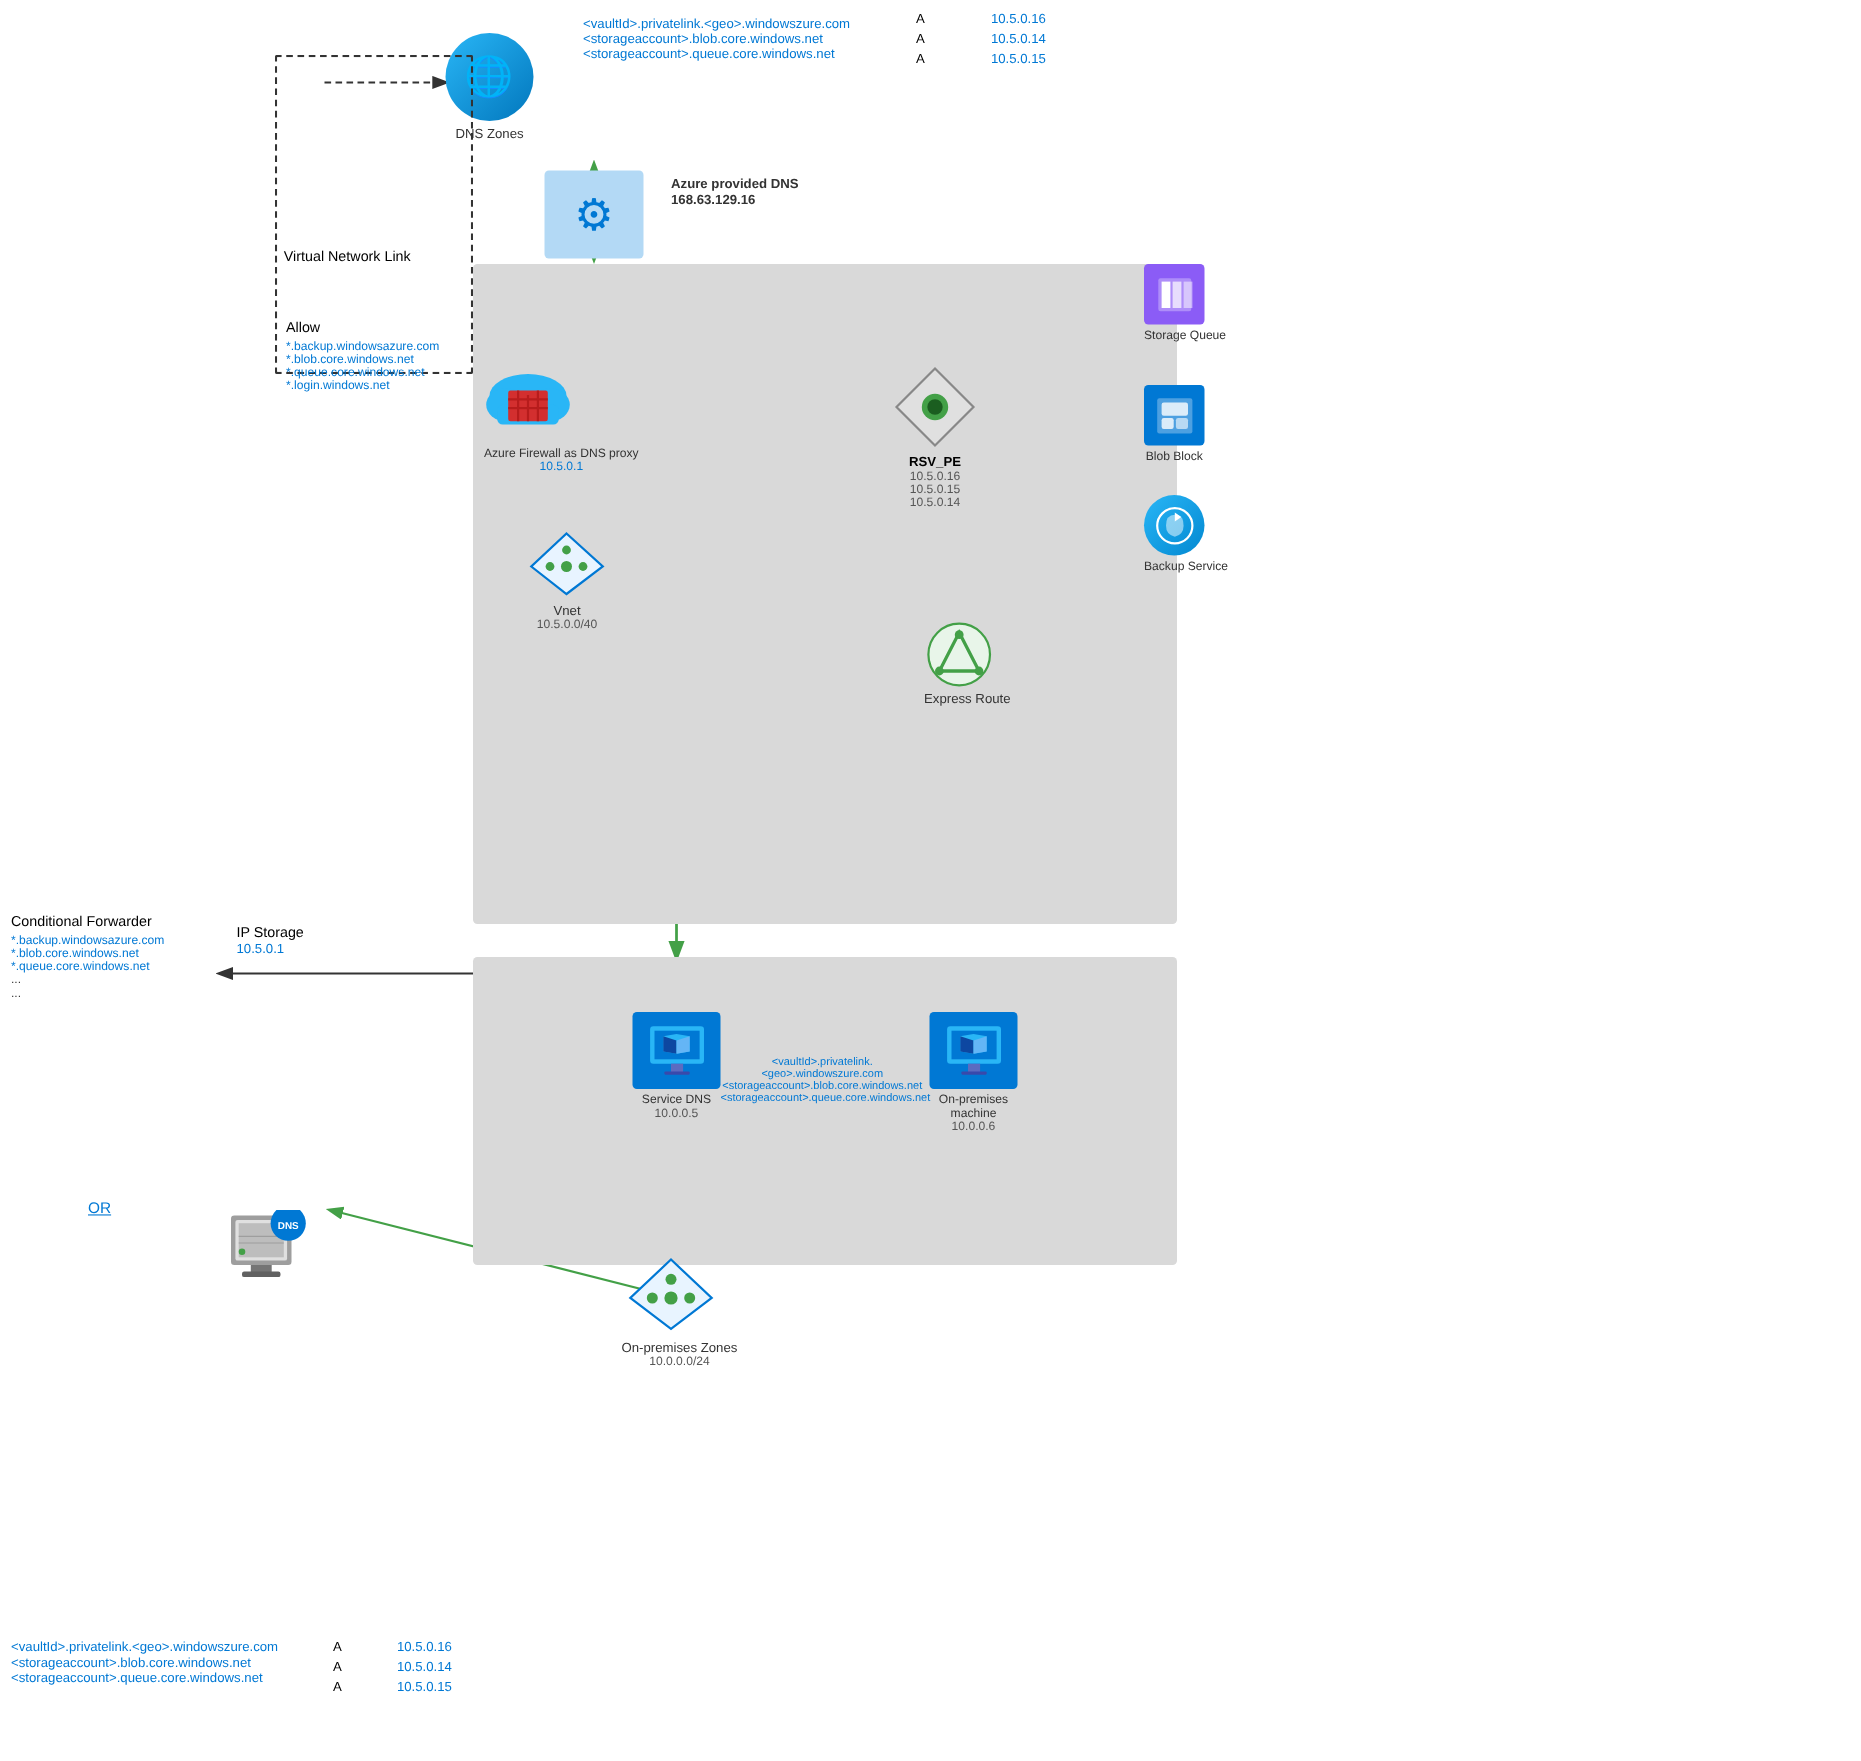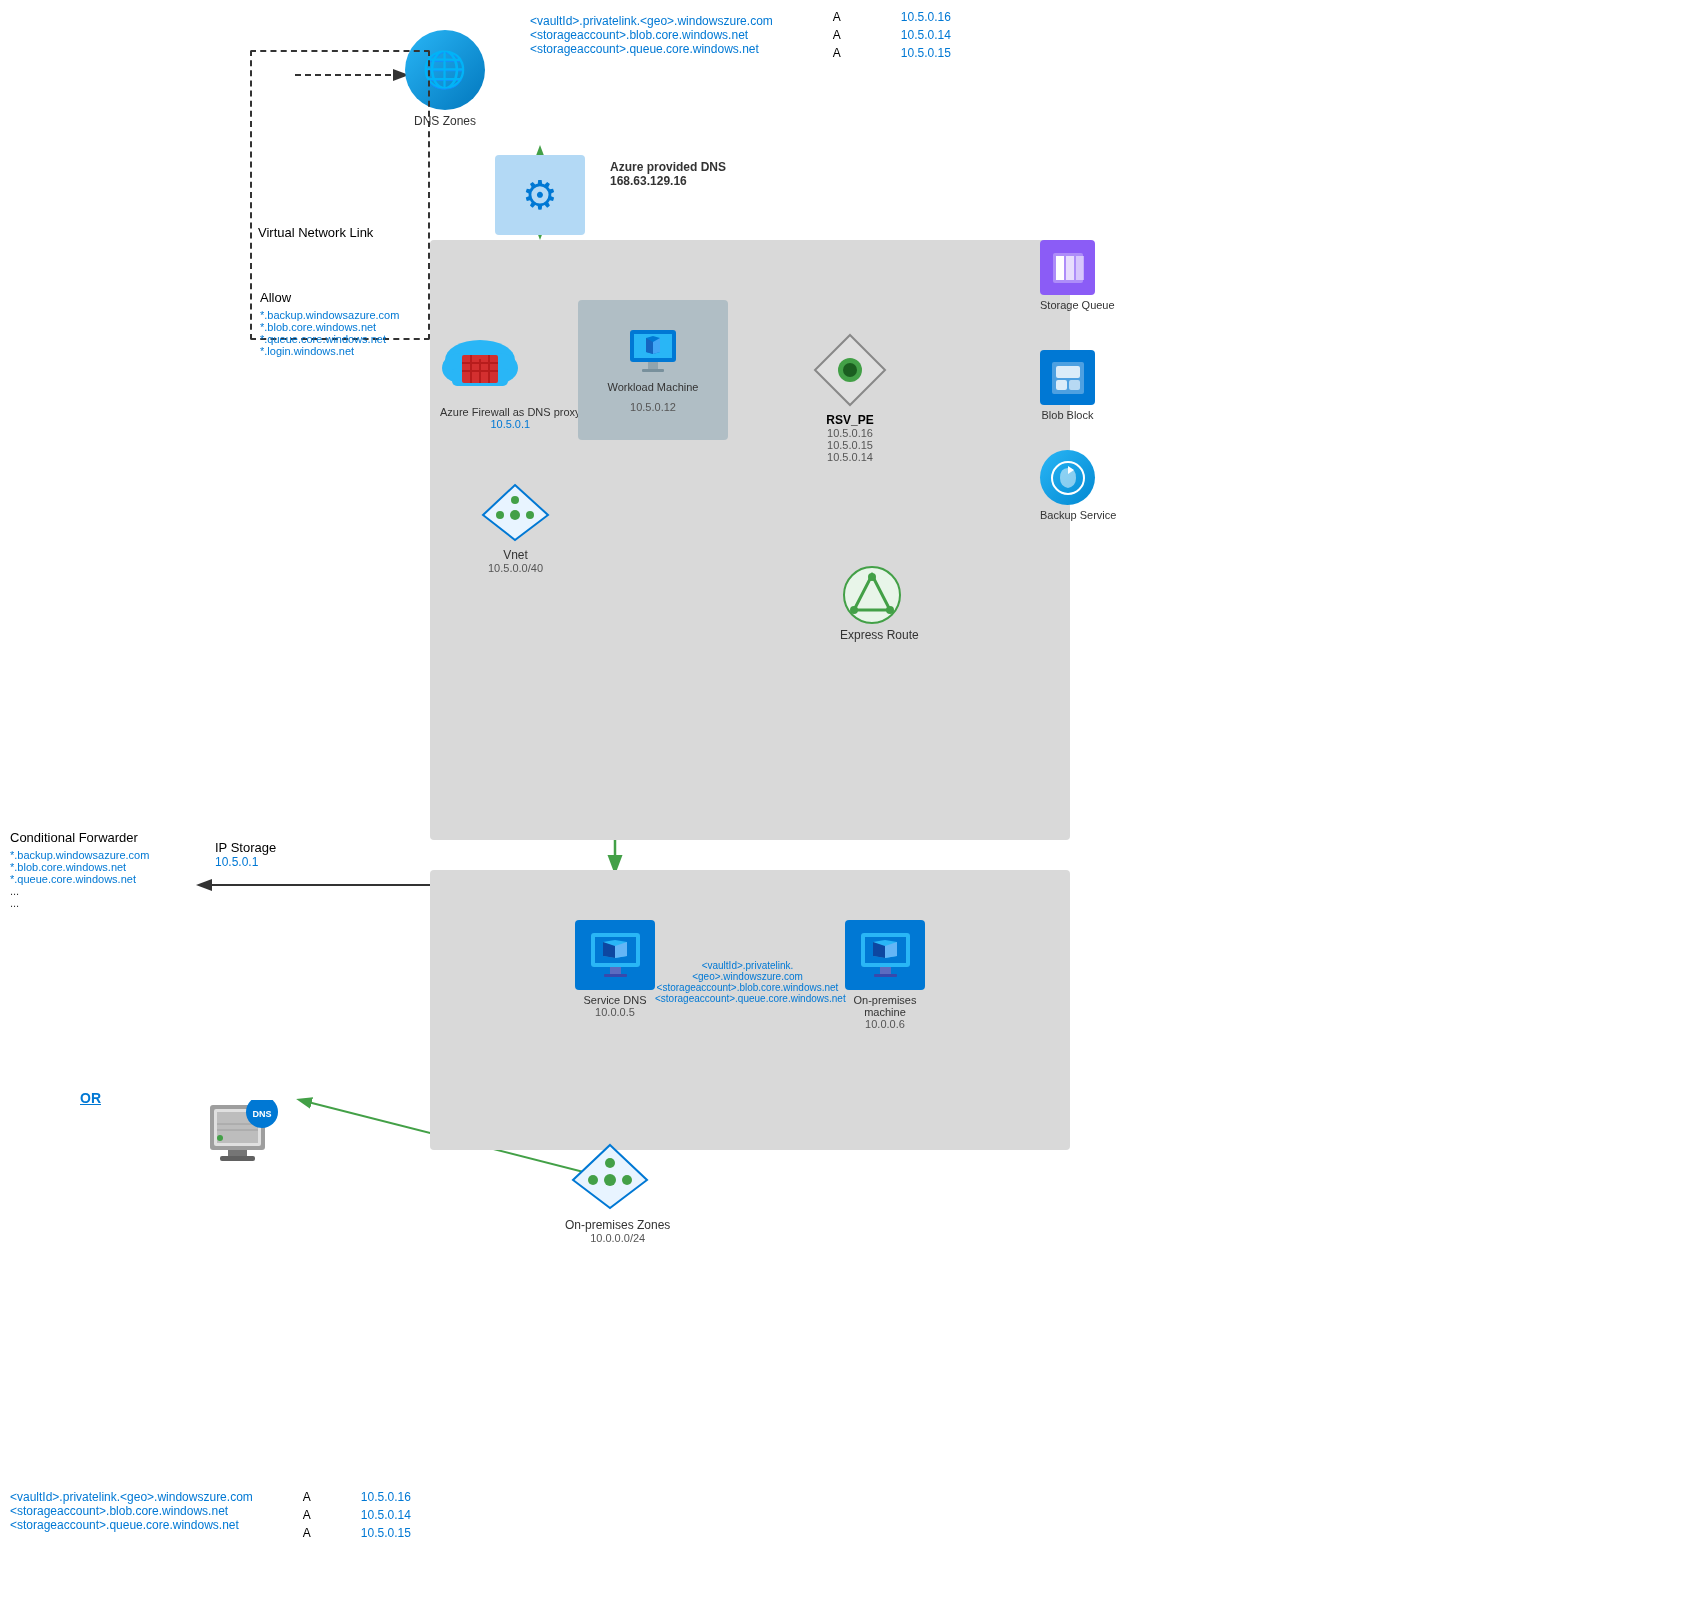--- a/index.html
+++ b/index.html
@@ -48,21 +48,21 @@
     }
 
     
     svg.arrows {
       position: absolute;
       top: 0; left: 0;
       width: 1692px;
       height: 1601px;
       pointer-events: none;
     }
-    .or-link { color: #0078d4; font-size: 14px; text-decoration: underline; font-weight: bold; }
+    .or-link { color: #0078d4; font-size: 14px; text-decoration: underline; font-weight: normal; }
 
     
     .sq-icon {
       width: 55px; height: 55px;
       background: #8b5cf6;
       border-radius: 4px;
       display: flex; align-items: center; justify-content: center;
     }
 
     
@@ -220,39 +220,20 @@
         <line x1="49" y1="25" x2="49" y2="53" stroke="#b71c1c" stroke-width="2"></line>
       </svg>
     </div>
     <div style="text-align:center; font-size:11px; color:#333; margin-top:-4px;">
       <span>Azure Firewall as
 DNS proxy</span>
     </div>
     <div style="text-align:center; color:#0078d4; font-size:11px;">10.5.0.1</div>
   </div>
 
-  <div class="abs" style="left:578px; top:300px;">
-    <div class="light-gray-box" style="position:relative; width:150px; height:140px; background:#b0bec5;">
-      <div style="display:flex; flex-direction:column; align-items:center; justify-content:center; height:100%; gap:8px;">
-
-        <svg width="50" height="45" viewBox="0 0 50 45">
-          <rect x="2" y="2" width="46" height="32" rx="3" fill="#0078d4"></rect>
-          <rect x="6" y="6" width="38" height="24" fill="#29b6f6"></rect>
-
-          <path d="M18,10 L25,8 L32,10 L32,24 L25,26 L18,24 Z" fill="#0078d4"></path>
-          <path d="M18,10 L25,14 L25,26 L18,24 Z" fill="#1565c0"></path>
-          <path d="M32,10 L25,14 L25,26 L32,24 Z" fill="#42a5f5"></path>
-          <rect x="20" y="34" width="10" height="8" fill="#90a4ae"></rect>
-          <rect x="14" y="41" width="22" height="3" rx="1" fill="#78909c"></rect>
-        </svg>
-        <div style="font-size:11px; text-align:center; color:#333;">Workload Machine</div>
-        <div style="font-size:11px; text-align:center; color:#555;">10.5.0.12</div>
-      </div>
-    </div>
-  </div>
 
   <div class="abs" style="left:810px; top:330px;">
     <svg width="80" height="80" viewBox="0 0 80 80">
       <polygon points="40,5 75,40 40,75 5,40" fill="#e0e0e0" stroke="#888" stroke-width="2"></polygon>
       <circle cx="40" cy="40" r="12" fill="#43a047"></circle>
       <circle cx="40" cy="40" r="7" fill="#1b5e20"></circle>
     </svg>
     <div style="text-align:center; font-size:12px; font-weight:bold; color:#000000;">RSV_PE</div>
     <div style="text-align:center; font-size:11px; color:#555;">10.5.0.16</div>
     <div style="text-align:center; font-size:11px; color:#555;">10.5.0.15</div>

